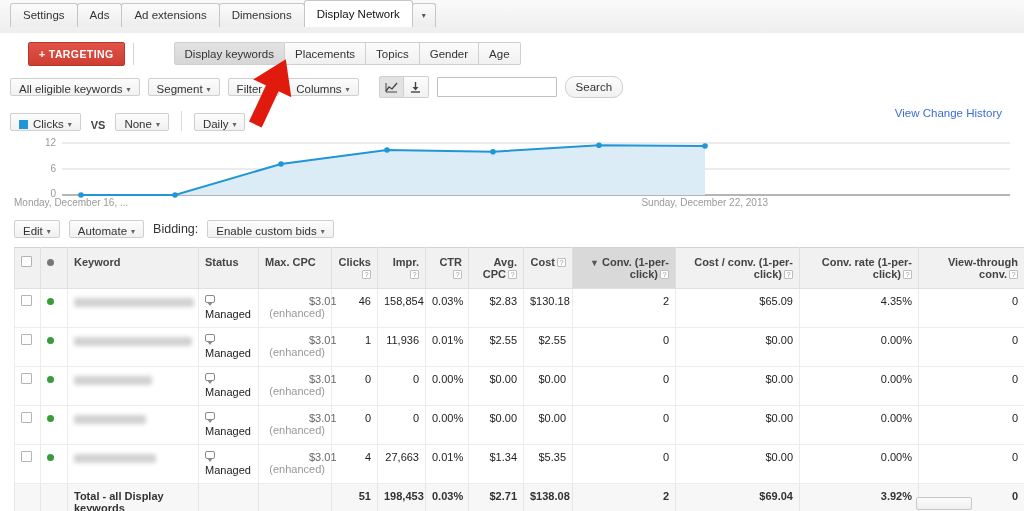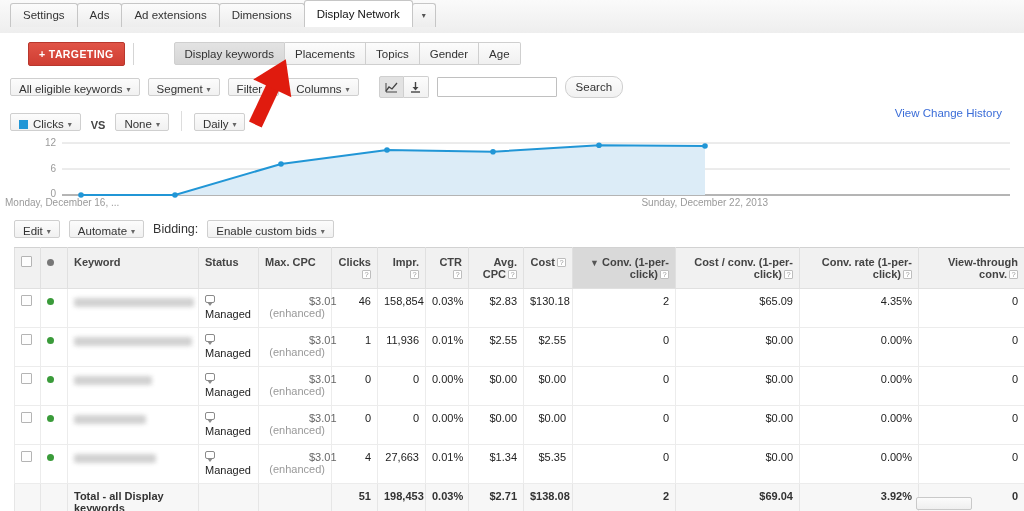--- a/index.html
+++ b/index.html
@@ -149,21 +149,21 @@
     position:relative;
     height:72px;
     margin-top:3px;
   }
   .chart-svg{ display:block; }
   .axis-lbl{
     position:absolute;
     font-size:10px;color:#9a9a9a;
     white-space:nowrap;
   }
-  .axis-lbl.left{ left:5px; bottom:-2px;text-align:right; }
+  .axis-lbl.left{ left:14px; bottom:-2px;text-align:right; }
   .axis-lbl.right{ right:256px; bottom:-2px; }
 
   
   .edit-row{
     height:26px;margin-top:10px;padding-left:14px;
     display:flex;align-items:center;gap:9px;
   }
   .bidding-lbl{ font-size:12.5px;color:#333;}
 
   

